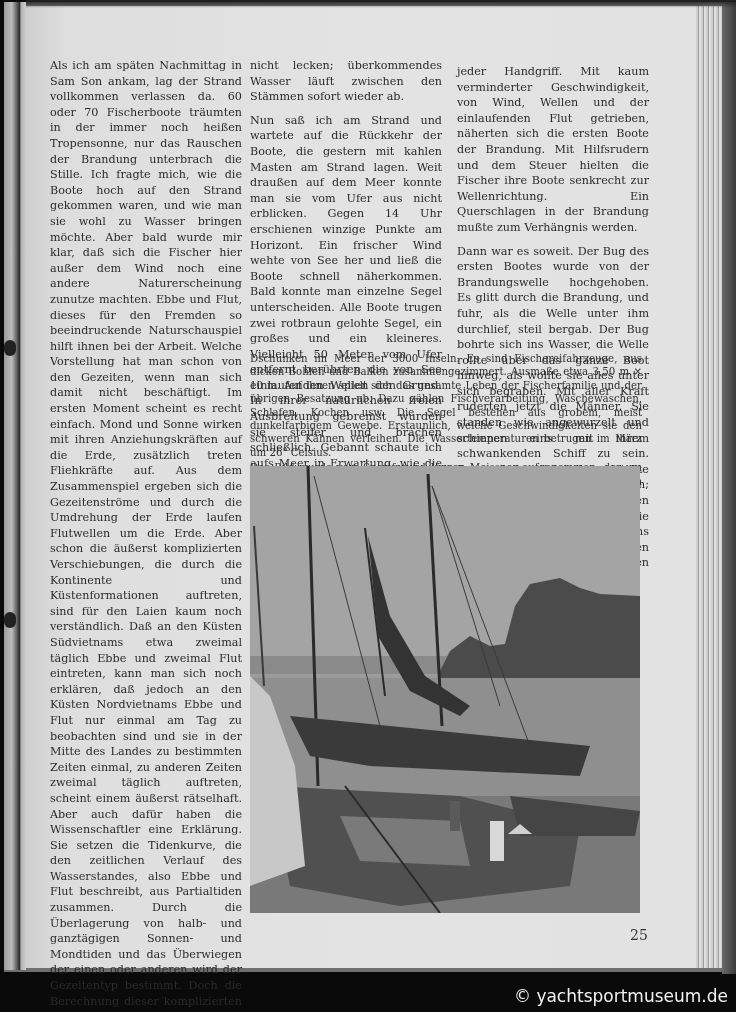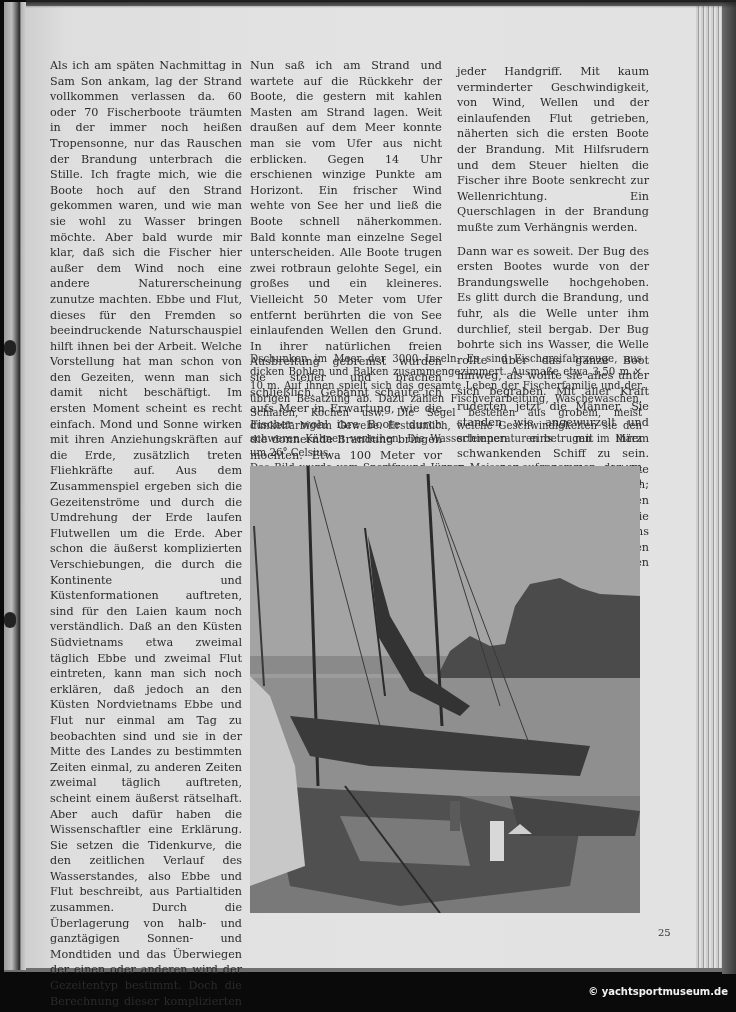--- a/index.html
+++ b/index.html
@@ -32,28 +32,28 @@
   .caption { position: absolute; left: 250px; top: 352px; width: 392px;
              font-size: 10.2px; line-height: 13.4px; color: #2e2e2e; 
              text-align: justify; }
   .caption p { margin-bottom: 2px; }
 
   .photo { position: absolute; left: 250px; top: 466px; width: 390px; height: 447px;
            overflow: hidden;
            background: linear-gradient(to bottom, #9a9a9a 0%, #a8a8a8 40%, #8e8e8e 55%, #6e6e6e 70%, #4a4a4a 100%); }
   .photo svg { display: block; }
 
-  .page-number { position: absolute; left: 630px; top: 927px; font-size: 10px; color: #333;
-                 font-family: "DejaVu Serif", serif; margin-left: 28px; }
+  .page-number { position: absolute; left: 630px; top: 927px; font-size: 14px; color: #333;
+                 font-family: "DejaVu Serif", serif; }
 
   .clip { position: absolute; left: 4px; width: 12px; height: 16px; border-radius: 6px;
           background: #222; }
 
   .watermark { position: absolute; right: 8px; top: 986px; color: #f2f2f2;
-               font-family: "DejaVu Sans", sans-serif; font-weight: bold; font-size: 10px; margin-left: 12px; }
+               font-family: "DejaVu Sans", sans-serif; font-weight: normal; font-size: 17px; margin-left: 12px; }
 </style>
 </head>
 <body>
 
 <div class="scan-frame"></div>
 <div class="book"></div>
 <div class="gutter"></div>
 <div class="page"></div>
 <div class="page-edges"></div>
 <div class="back-cover"></div>
@@ -61,20 +61,21 @@
 
 <div class="clip" style="top:340px"></div>
 <div class="clip" style="top:612px"></div>
 
 <div class="col col1">
   <p>Als ich am späten Nachmittag in Sam Son ankam, lag der Strand vollkommen verlassen da. 60 oder 70 Fischerboote träumten in der immer noch heißen Tropensonne, nur das Rauschen der Brandung unterbrach die Stille. Ich fragte mich, wie die Boote hoch auf den Strand gekommen waren, und wie man sie wohl zu Wasser bringen möchte. Aber bald wurde mir klar, daß sich die Fischer hier außer dem Wind noch eine andere Naturerscheinung zunutze machten. Ebbe und Flut, dieses für den Fremden so beeindruckende Naturschauspiel hilft ihnen bei der Arbeit. Welche Vorstellung hat man schon von den Gezeiten, wenn man sich damit nicht beschäftigt. Im ersten Moment scheint es recht einfach. Mond und Sonne wirken mit ihren Anziehungskräften auf die Erde, zusätzlich treten Fliehkräfte auf. Aus dem Zusammenspiel ergeben sich die Gezeitenströme und durch die Umdrehung der Erde laufen Flutwellen um die Erde. Aber schon die äußerst komplizierten Verschiebungen, die durch die Kontinente und Küstenformationen auftreten, sind für den Laien kaum noch verständlich. Daß an den Küsten Südvietnams etwa zweimal täglich Ebbe und zweimal Flut eintreten, kann man sich noch erklären, daß jedoch an den Küsten Nordvietnams Ebbe und Flut nur einmal am Tag zu beobachten sind und sie in der Mitte des Landes zu bestimmten Zeiten einmal, zu anderen Zeiten zweimal täglich auftreten, scheint einem äußerst rätselhaft. Aber auch dafür haben die Wissenschaftler eine Erklärung. Sie setzen die Tidenkurve, die den zeitlichen Verlauf des Wasserstandes, also Ebbe und Flut beschreibt, aus Partialtiden zusammen. Durch die Überlagerung von halb- und ganztägigen Sonnen- und Mondtiden und das Überwiegen der einen oder anderen wird der Gezeitentyp bestimmt. Doch die Berechnung dieser komplizierten Vorgänge, wie etwa die Vorausberechnung von Ebbe und Flut für bestimmte Punkte der Erde ist nur mit besonderen Rechenmaschinen, den Gezeitenrechenmaschinen, möglich, von denen es zur Zeit reichlich 20 auf der ganzen Welt gibt.</p>
 
 </div>
 
 <div class="col col2">
+  <p>nicht lecken; überkommendes Wasser läuft zwischen den Stämmen sofort wieder ab.</p>
   <p>Nun saß ich am Strand und wartete auf die Rückkehr der Boote, die gestern mit kahlen Masten am Strand lagen. Weit draußen auf dem Meer konnte man sie vom Ufer aus nicht erblicken. Gegen 14 Uhr erschienen winzige Punkte am Horizont. Ein frischer Wind wehte von See her und ließ die Boote schnell näherkommen. Bald konnte man einzelne Segel unterscheiden. Alle Boote trugen zwei rotbraun gelohte Segel, ein großes und ein kleineres. Vielleicht 50 Meter vom Ufer entfernt berührten die von See einlaufenden Wellen den Grund. In ihrer natürlichen freien Ausbreitung gebremst wurden sie steiler und brachen schließlich. Gebannt schaute ich aufs Meer in Erwartung, wie die Fischer wohl ihre Boote durch die donnernde Brandung bringen mochten. Etwa 100 Meter vor der Brandung bargen sie die Segel. Das ging sehr schnell; tausendmal geübt saß</p>
 </div>
 
 <div class="col col3">
   <p>jeder Handgriff. Mit kaum verminderter Geschwindigkeit, von Wind, Wellen und der einlaufenden Flut getrieben, näherten sich die ersten Boote der Brandung. Mit Hilfsrudern und dem Steuer hielten die Fischer ihre Boote senkrecht zur Wellenrichtung. Ein Querschlagen in der Brandung mußte zum Verhängnis werden.</p>
   <p>Dann war es soweit. Der Bug des ersten Bootes wurde von der Brandungswelle hochgehoben. Es glitt durch die Brandung, und fuhr, als die Welle unter ihm durchlief, steil bergab. Der Bug bohrte sich ins Wasser, die Welle rollte über das ganze Boot hinweg, als wollte sie alles unter sich begraben. Mit aller Kraft ruderten jetzt die Männer. Sie standen wie angewurzelt und schienen eins mit ihrem schwankenden Schiff zu sein. Dann hob sich das leichte Fahrzeug aus den Fluten; zwischen den Bambusstämmen lief das Wasser ab, und wie neugeboren glitt das Boot ins seichte Wasser. Jetzt sprangen die Männer aus ihrem Boot. Den letzten</p>
 </div>
 
 <div class="caption">
   <p>Dschunken im Meer der 3000 Inseln. Es sind Fischereifahrzeuge, aus dicken Bohlen und Balken zusammengezimmert. Ausmaße etwa 3,50 m × 10 m. Auf ihnen spielt sich das gesamte Leben der Fischerfamilie und der übrigen Besatzung ab. Dazu zählen Fischverarbeitung, Wäschewaschen, Schlafen, Kochen usw. Die Segel bestehen aus grobem, meist dunkelfarbigem Gewebe. Erstaunlich, welche Geschwindigkeiten sie den schweren Kähnen verleihen. Die Wassertemperaturen betrugen im März um 26° Celsius.</p>

